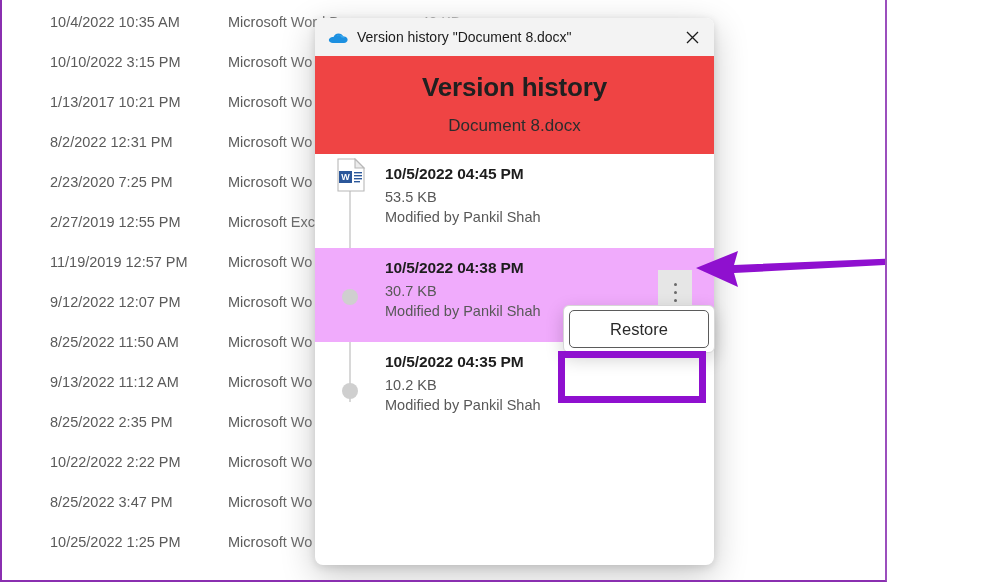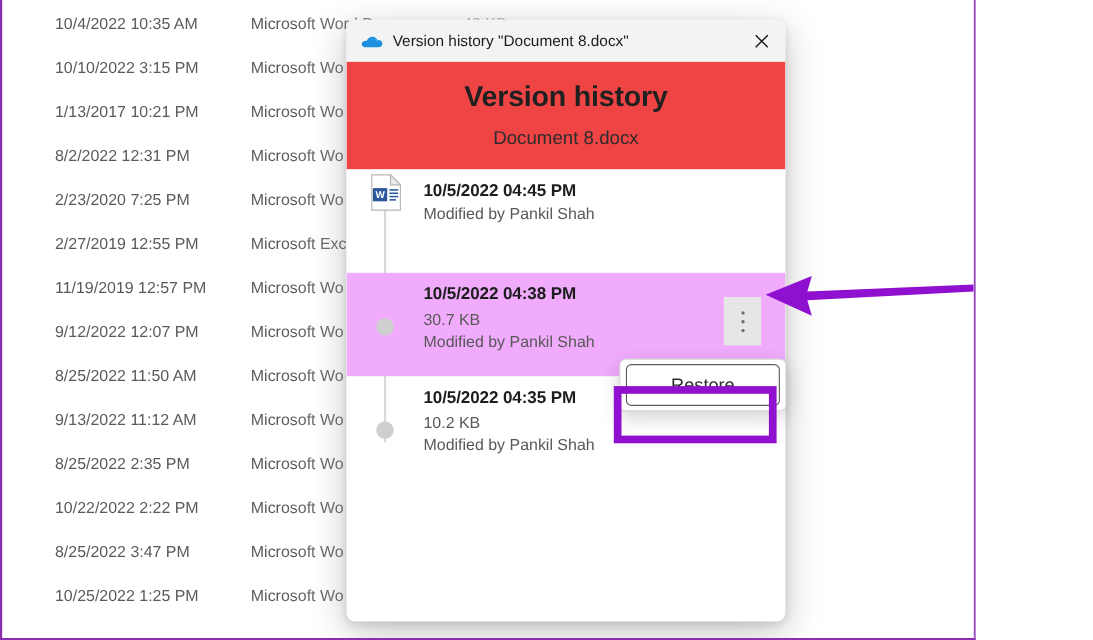--- a/index.html
+++ b/index.html
@@ -213,21 +213,21 @@
     color: #1d1d1d;
     white-space: nowrap;
     box-shadow: 0 1px 3px rgba(0,0,0,.10);
     z-index: 40;
   }
 
   
   #ctxmenu {
     position: absolute;
     left: 561px;
-    top: 326px;
+    top: 305px;
     width: 150px;
     background: #ffffff;
     border: 1px solid #d6d6d6;
     border-radius: 6px;
     box-shadow: 0 6px 18px rgba(0,0,0,.18);
     padding: 4px 0;
     z-index: 45;
   }
   .ctxitem {
     position: relative;
@@ -368,20 +368,21 @@
           <text x="9.5" y="22.3" font-family="Liberation Sans, sans-serif" font-size="9" font-weight="bold" fill="#ffffff" text-anchor="middle">W</text>
           <g fill="#2b579a">
             <rect x="18" y="14" width="8" height="1.4"></rect>
             <rect x="18" y="17" width="8" height="1.4"></rect>
             <rect x="18" y="20" width="8" height="1.4"></rect>
             <rect x="18" y="23" width="6" height="1.4"></rect>
           </g>
         </svg>
         <div class="vtext">
           <div class="vdate">10/5/2022 04:45 PM</div>
+          <div class="vsize">53.5 KB</div>
           <div class="vmod">Modified by Pankil Shah</div>
         </div>
       </div>
 
       <div class="vrow hover">
         <span class="vbullet"></span>
         <div class="vtext">
           <div class="vdate">10/5/2022 04:38 PM</div>
           <div class="vsize">30.7 KB</div>
           <div class="vmod">Modified by Pankil Shah</div>

